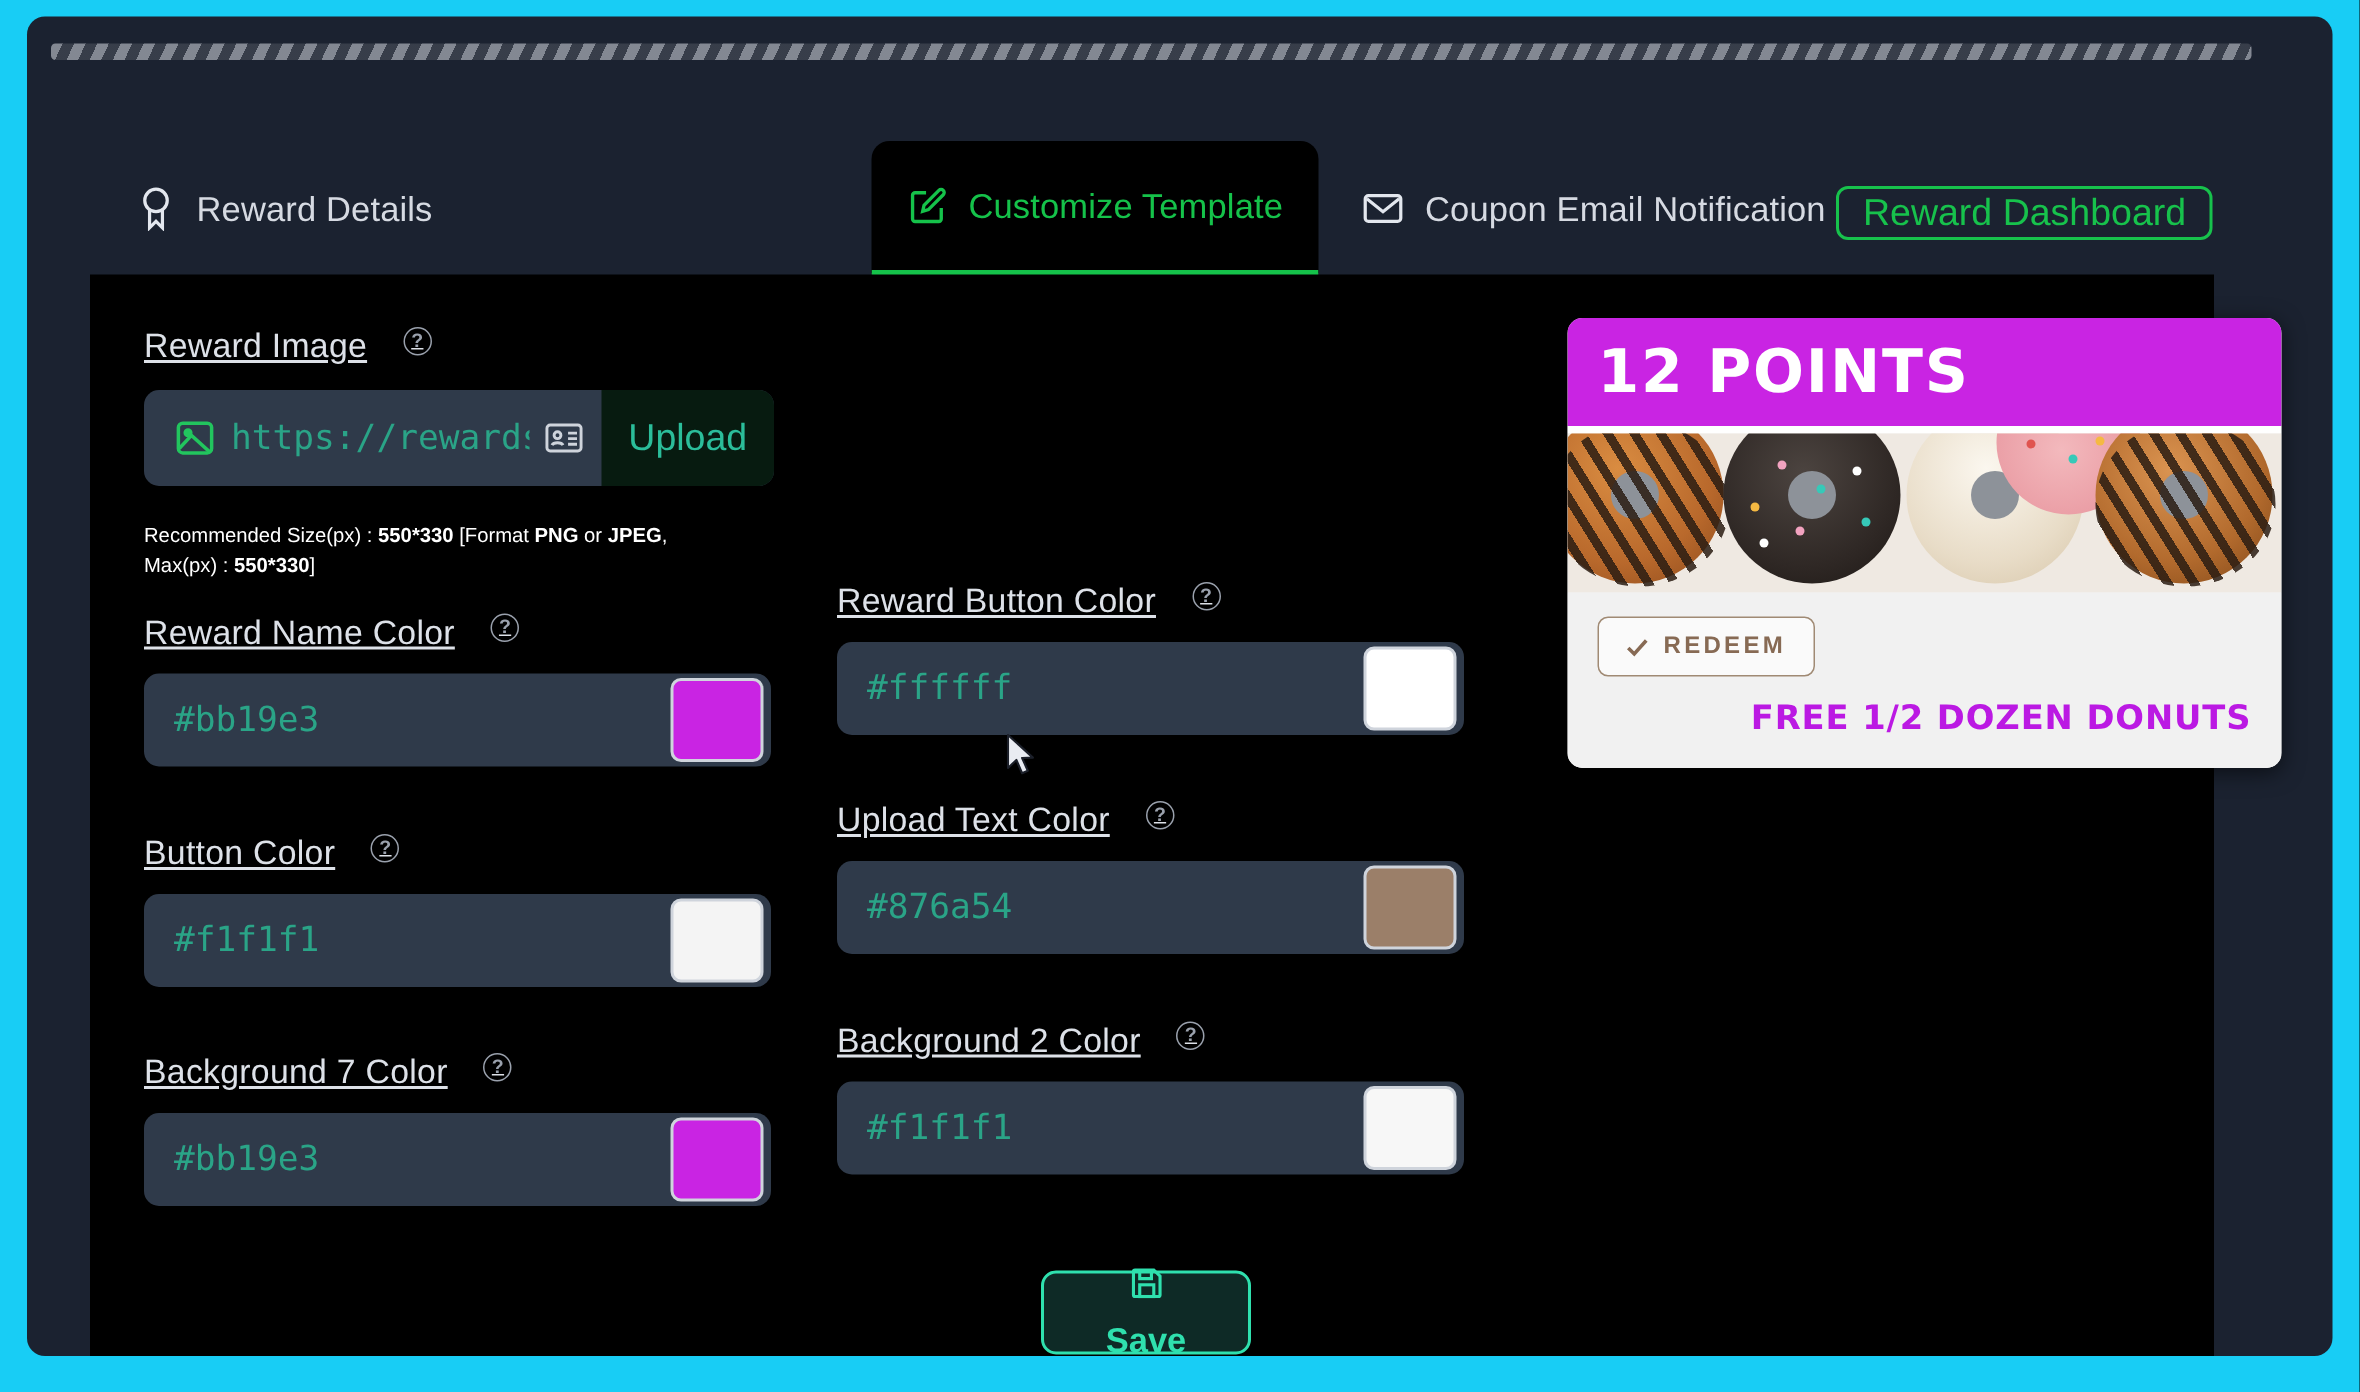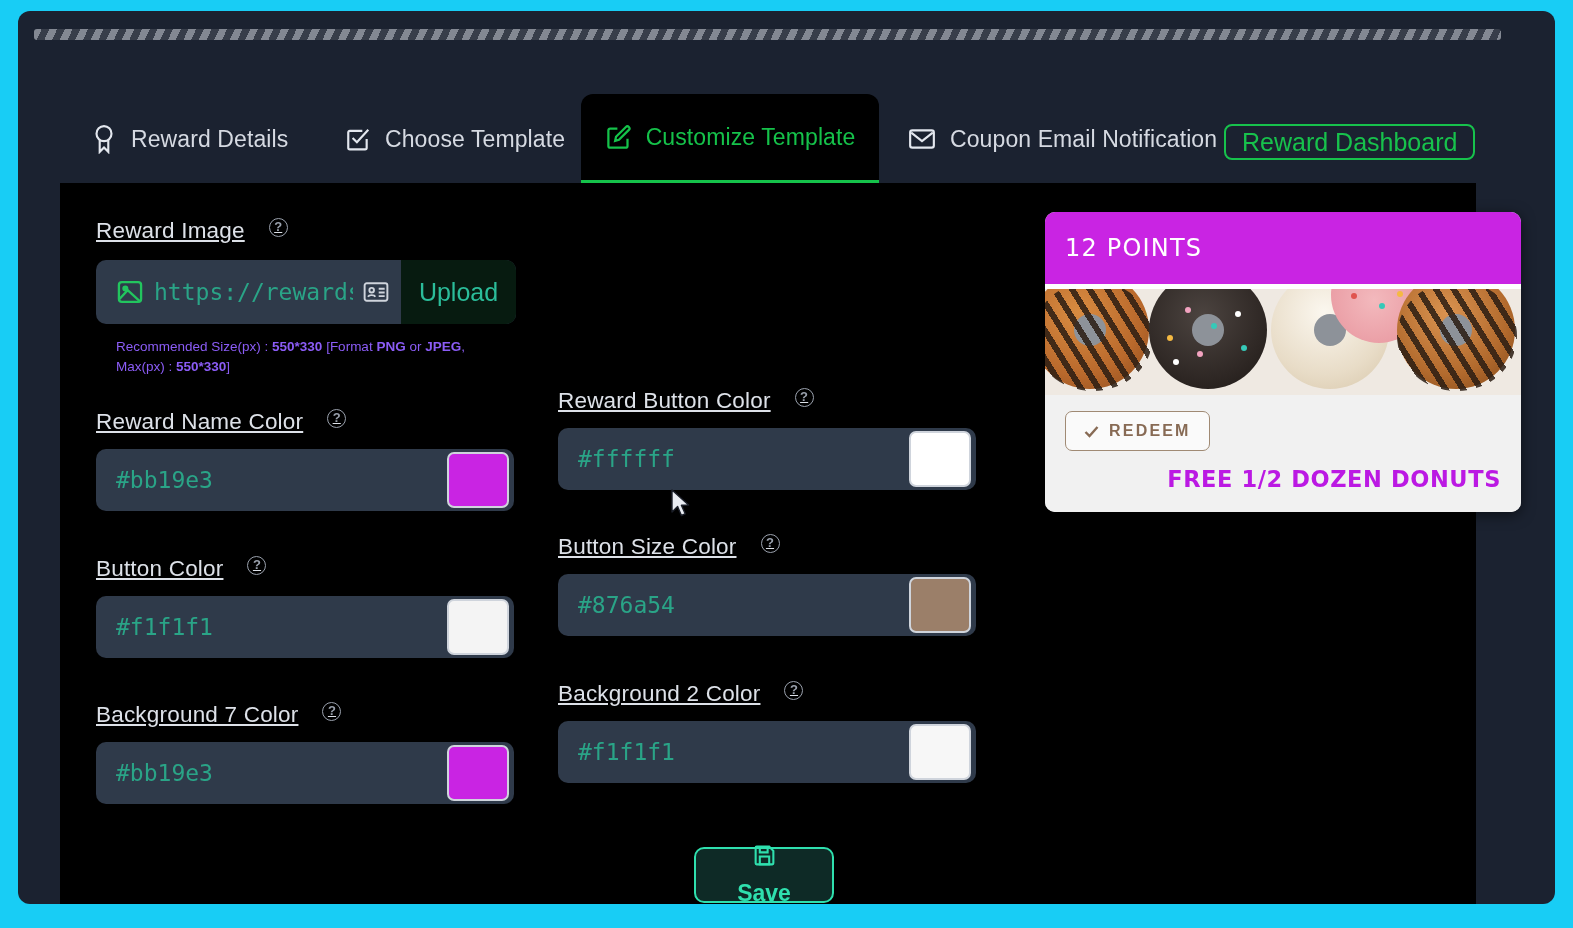--- a/index.html
+++ b/index.html
@@ -150,27 +150,26 @@
     color: #2bbd9a;
     font-size: 25px;
     border: 0;
     font-family: inherit;
     cursor: pointer;
     flex: none;
   }
 
   #recommended-note {
     position: absolute;
-    left: 78px; top: 326px;
+    left: 78px; top: 336px;
     width: 400px;
-    color: #8b5cf6;
+    color: #ffffff;
     font-size: 13.5px;
     line-height: 20px;
     font-weight: bold;
-    margin-left: 20px;
   }
   #recommended-note .dim { font-weight: normal; }
 
   
   .color-field { position: absolute; }
   .color-input-wrap {
     margin-top: 14px;
     width: 418px; height: 62px;
     background: #2f3a4a;
     border-radius: 10px;
@@ -234,22 +233,22 @@
     background: #f1f1f1;
     box-shadow: 0 3px 14px rgba(0,0,0,.55);
   }
   #preview-header {
     height: 72px;
     display: flex;
     align-items: center;
     padding-left: 20px;
   }
   #preview-points {
-    font-size: 24px;
-    font-weight: normal;
+    font-size: 40px;
+    font-weight: bold;
     letter-spacing: 1.2px;
     font-family: "DejaVu Sans", sans-serif;
   }
   #preview-strip { height: 5px; background: #ffffff; }
   #preview-image {
     height: 106px;
     position: relative;
     overflow: hidden;
     background: #efe9e2;
   }
@@ -334,29 +333,20 @@
     <div class="tab" id="tab-reward-details">
       <span class="tab-ico">
         <svg width="26" height="30" viewBox="0 0 24 28" fill="none" stroke-width="2">
           <circle cx="12" cy="9" r="7"></circle>
           <path d="M8 15 L8 26 L12 22 L16 26 L16 15"></path>
         </svg>
       </span>
       <span>Reward Details</span>
     </div>
 
-    <div class="tab" id="tab-choose-template">
-      <span class="tab-ico">
-        <svg width="26" height="26" viewBox="0 0 24 24" fill="none" stroke-width="2">
-          <path d="M20 12 V20 A1.5 1.5 0 0 1 18.5 21.5 H4.5 A1.5 1.5 0 0 1 3 20 V6 A1.5 1.5 0 0 1 4.5 4.5 H16"></path>
-          <path d="M7 11 L11 15 L21.5 3.5"></path>
-        </svg>
-      </span>
-      <span>Choose Template</span>
-    </div>
 
     <div class="tab active" id="tab-customize">
       <span class="tab-ico">
         <svg width="27" height="27" viewBox="0 0 24 24" fill="none" stroke-width="2">
           <path d="M20 13 V19.5 A1.5 1.5 0 0 1 18.5 21 H4.5 A1.5 1.5 0 0 1 3 19.5 V5.5 A1.5 1.5 0 0 1 4.5 4 H11"></path>
           <path d="M9 15 L9.8 11.4 L18.6 2.6 A1.8 1.8 0 0 1 21.2 5.2 L12.4 14 Z"></path>
         </svg>
       </span>
       <span>Customize Template</span>
     </div>
@@ -446,21 +436,21 @@
       <span class="help-icon">?</span>
     </div>
     <div class="color-input-wrap">
       <input class="color-hex" type="text" value="#ffffff" style="">
       <span class="color-swatch" style="background:#ffffff"></span>
     </div>
   </div>
 
   <div class="color-field" id="f-button-text-color">
     <div class="field-label">
-      <span>Button Size Color</span>
+      <span>Upload Text Color</span>
       <span class="help-icon">?</span>
     </div>
     <div class="color-input-wrap">
       <input class="color-hex" type="text" value="#876a54" style="">
       <span class="color-swatch" style="background:#9b7f69"></span>
     </div>
   </div>
 
   <div class="color-field" id="f-background2-color">
     <div class="field-label">

